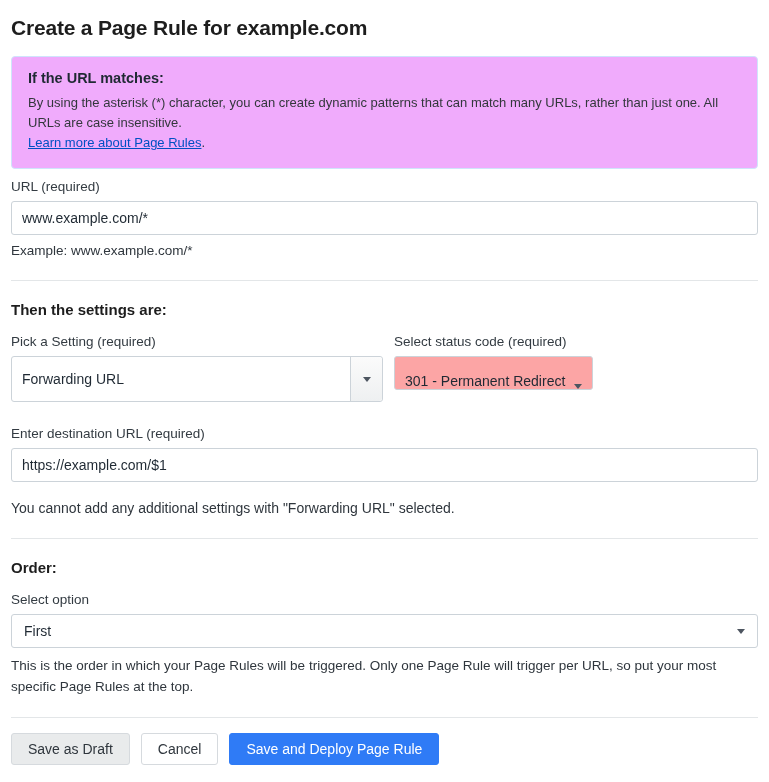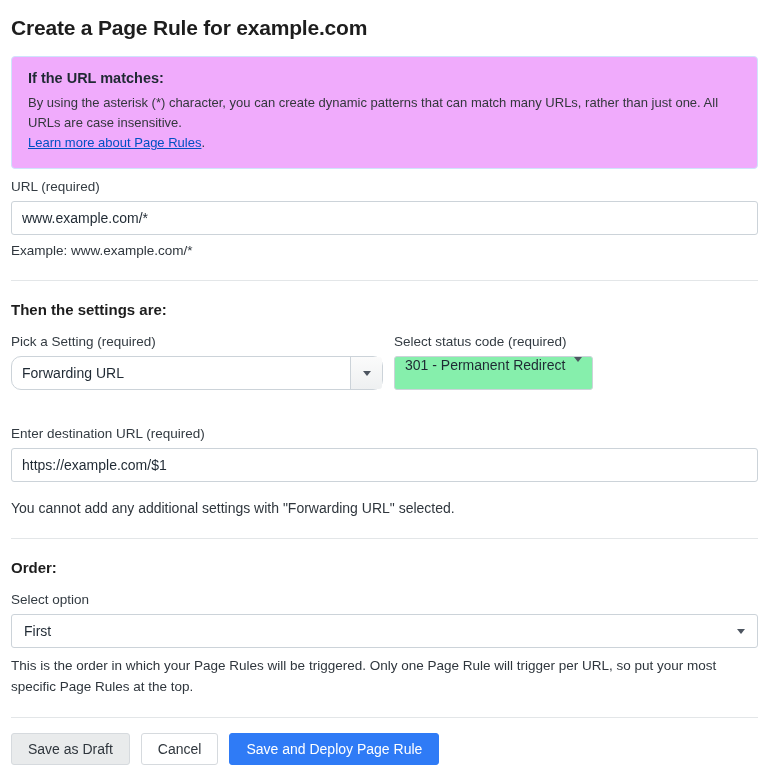--- a/index.html
+++ b/index.html
@@ -88,23 +88,23 @@
     gap: 0;
     margin-bottom: 0;
   }
   .col-setting { width: 372px; }
   .col-status { width: 300px; margin-left: 11px; }
   .select-wrap {
     position: relative;
     display: block;
   }
   .select-box {
-    height: 34px;
-    border: 1px solid #ccd3d9;
-    border-radius: 10px;
+    height: 46px;
+    border: 1px solid #ccd3d9;
+    border-radius: 3px;
     background: #fff;
     display: flex;
     align-items: center;
     font-size: 14px;
     color: #1f2933;
     padding: 0 10px;
     cursor: pointer;
     position: relative;
   }
   .select-box.has-btn { padding-right: 38px; }
@@ -122,25 +122,25 @@
     justify-content: center;
   }
   .caret {
     width: 0; height: 0;
     border-left: 4.5px solid transparent;
     border-right: 4.5px solid transparent;
     border-top: 5.5px solid #4d5560;
   }
   .select-inline {
     display: inline-flex;
-    align-items: flex-start;
+    align-items: flex-end;
     height: 34px;
     border: 1px solid #ccd3d9;
     border-radius: 3px;
-    background: #86efac;
+    background: #fca5a5;
     font-size: 14px;
     color: #1f2933;
     padding: 0 10px;
     cursor: pointer;
     gap: 9px;
   }
   .full-select {
     width: 100%;
     height: 34px;
     border: 1px solid #ccd3d9;
@@ -196,21 +196,21 @@
     background: #e9ebec;
     border-color: #d6dade;
     color: #2f363d;
   }
   .btn-primary {
     background: #2f7bf6;
     border-color: #2f7bf6;
     color: #ffffff;
     font-weight: normal;
   }
-  .mt20 { margin-top: 36px; }
+  .mt20 { margin-top: 24px; }
 </style>
 </head>
 <body>
 
 <div class="page">
 
   <h1 class="page-title">Create a Page Rule for example.com</h1>
 
   <div class="info-box">
     <div class="info-title">If the URL matches:</div>

